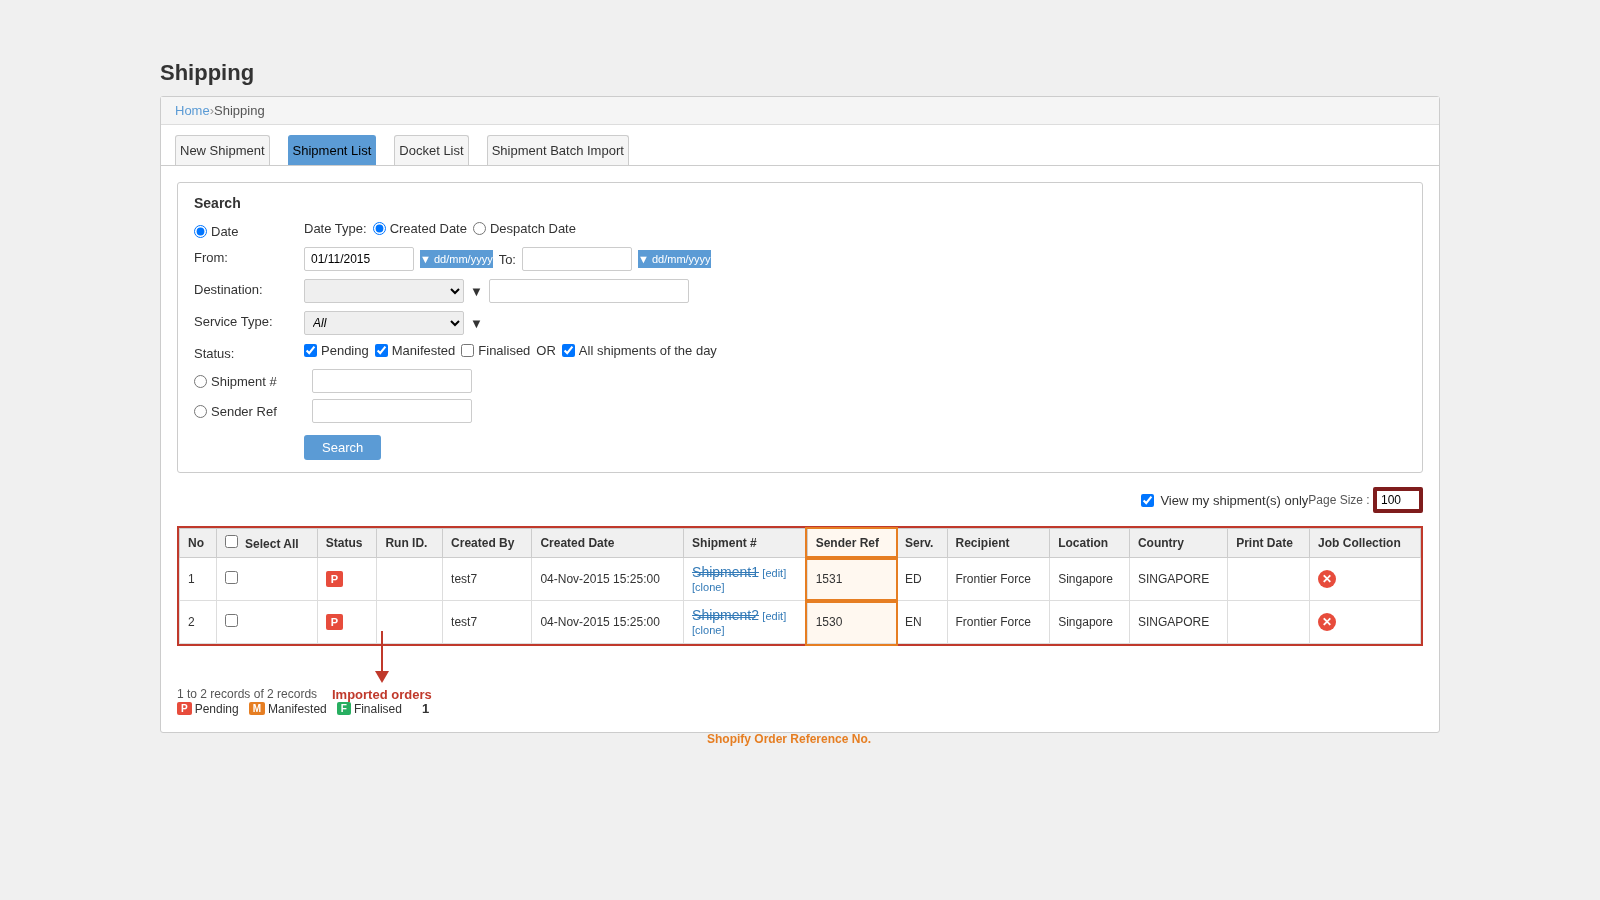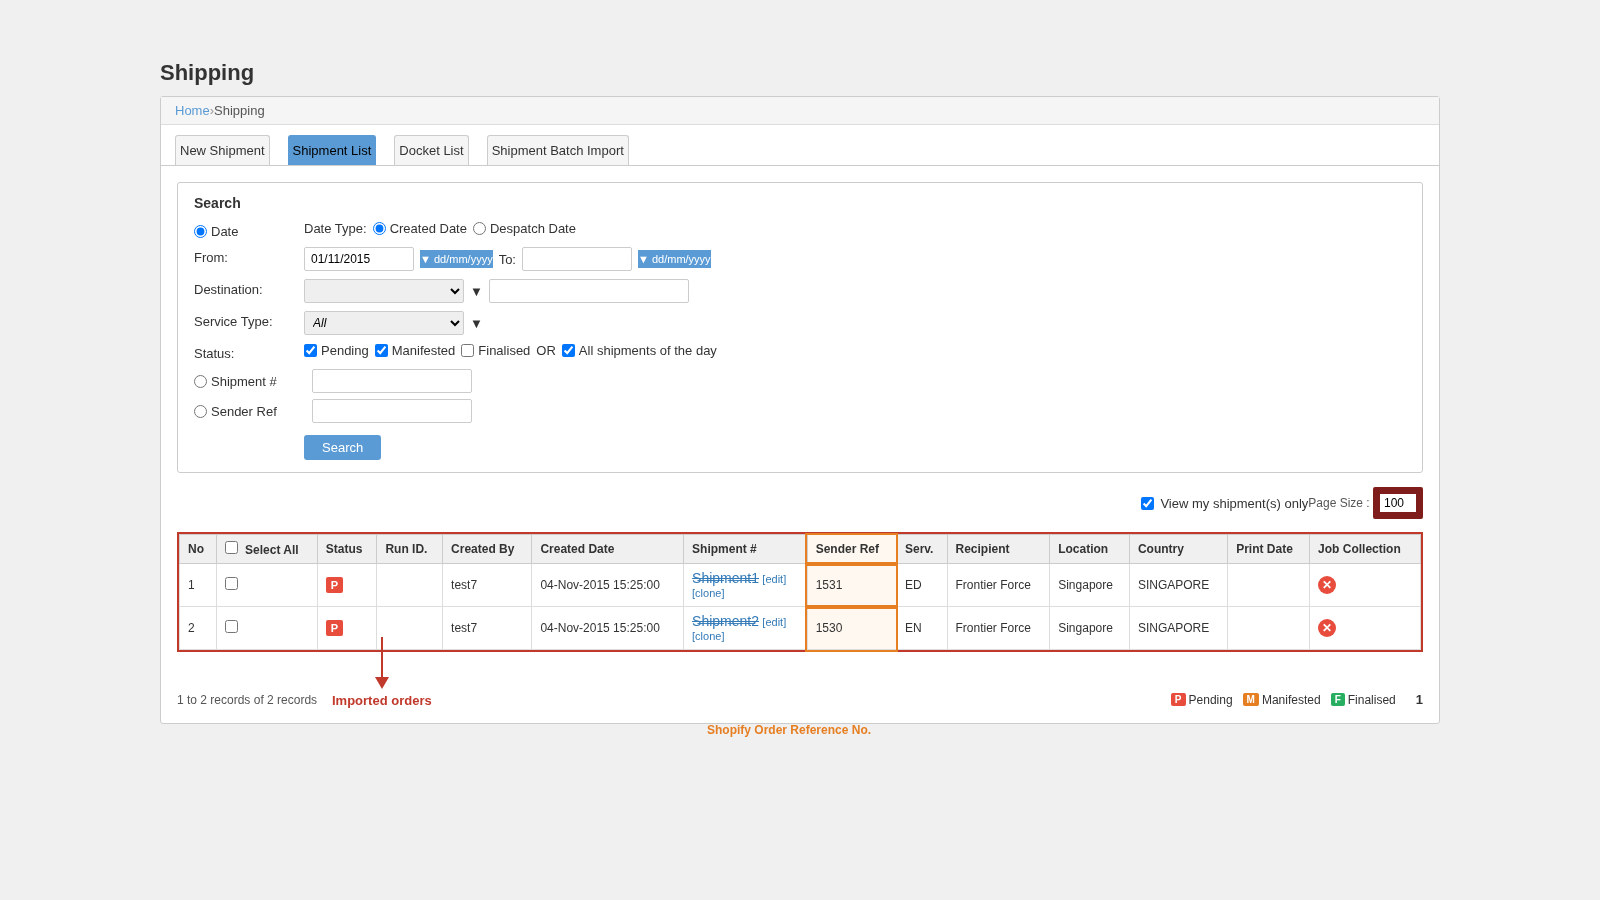--- a/index.html
+++ b/index.html
@@ -110,21 +110,21 @@
       margin-top: 4px;
     }
 
     .shipment-radio-row { display: flex; align-items: center; gap: 8px; margin-bottom: 6px; }
     .shipment-radio-input { width: 160px; }
 
     .toolbar { display: flex; justify-content: flex-end; align-items: center; margin-bottom: 13px; }
     .toolbar-left { display: flex; align-items: center; gap: 6px; }
     .toolbar-right { font-size: 12px; color: #555; }
 
-    .page-size-input { width: 50px; border: 7px solid #7f1d1d; padding: 2px 4px; font-size: 12px; border-radius: 2px; }
+    .page-size-input { width: 50px; border: 4px solid #7f1d1d; padding: 2px 4px; font-size: 12px; border-radius: 2px; }
 
     table {
       width: 100%;
       border-collapse: collapse;
       font-size: 12px;
     }
 
     thead tr th {
       background: #f0f0f0;
       border: 1px solid #ccc;
@@ -164,23 +164,24 @@
       cursor: pointer;
       display: flex;
       align-items: center;
       justify-content: center;
       font-weight: bold;
     }
 
     .footer-row {
       display: flex;
       justify-content: space-between;
-      align-items: flex-end;
+      align-items: flex-start;
       margin-top: 12px;
       position: relative;
+      flex-direction: column;
     }
 
     .records-text { font-size: 12px; color: #555; }
 
     .legend { display: flex; align-items: center; gap: 10px; font-size: 12px; }
     .legend-item { display: flex; align-items: center; gap: 3px; }
 
     .legend-p { background: #e74c3c; color: #fff; font-weight: bold; font-size: 10px; padding: 1px 4px; border-radius: 2px; }
     .legend-m { background: #e67e22; color: #fff; font-weight: bold; font-size: 10px; padding: 1px 4px; border-radius: 2px; }
     .legend-f { background: #27ae60; color: #fff; font-weight: bold; font-size: 10px; padding: 1px 4px; border-radius: 2px; }

